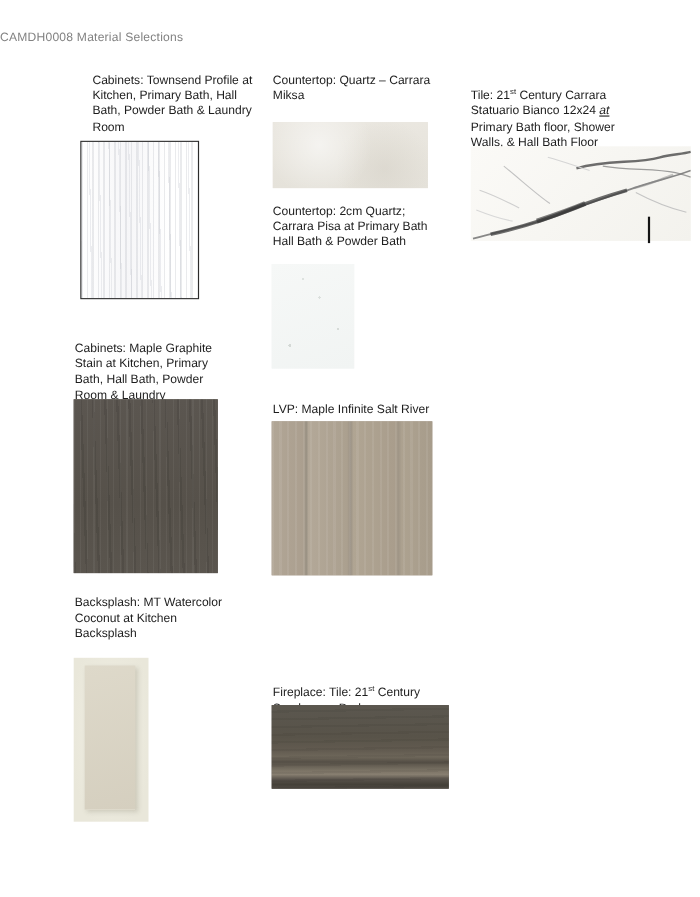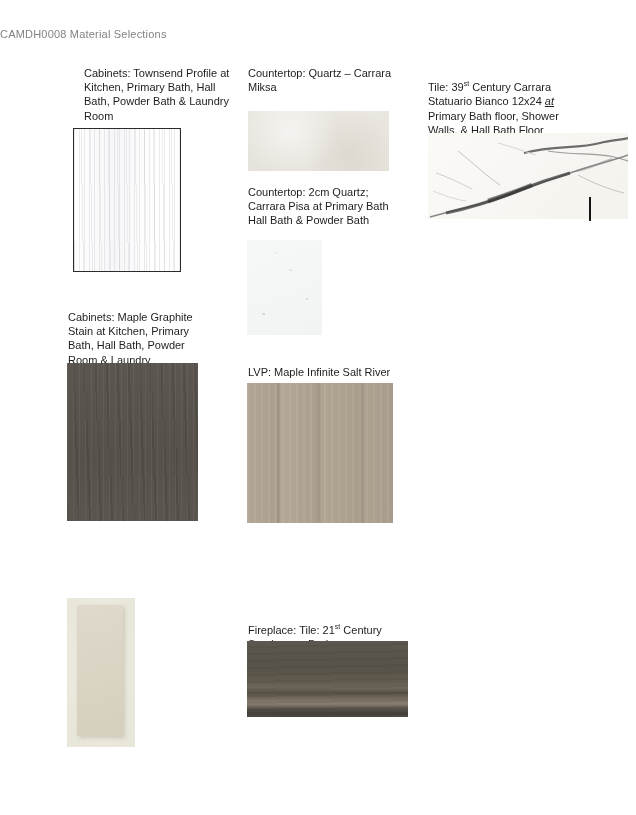--- a/index.html
+++ b/index.html
@@ -98,20 +98,23 @@
 
   <div class="swatch sw-townsend" style="left:73px;top:128px;width:106px;height:142px"></div>
 
   <div class="label" style="left:68px;top:310px;width:154px">Cabinets: Maple Graphite
 Stain at Kitchen, Primary
 Bath, Hall Bath, Powder
 Room &amp; Laundry</div>
 
   <div class="swatch sw-graphite" style="left:67px;top:363px;width:131px;height:158px"></div>
 
+  <div class="label" style="left:68px;top:541px;width:154px">Backsplash: MT Watercolor
+Coconut at Kitchen
+Backsplash</div>
 
   <div class="swatch sw-coconut-bg" style="left:67px;top:598px;width:68px;height:149px">
     <div class="sw-coconut-tile"></div>
   </div>
 
   <div class="label" style="left:248px;top:66px;width:158px">Countertop: Quartz – Carrara
 Miksa</div>
 
   <div class="swatch sw-miksa" style="left:248px;top:111px;width:141px;height:60px"></div>
 
@@ -126,21 +129,21 @@
   <div class="swatch sw-lvp" style="left:247px;top:383px;width:146px;height:140px"></div>
 
   <div class="label" style="left:248px;top:609px;width:168px">
     <span>Fireplace: Tile: 21</span><sup>st</sup><span> Century
 Sandwaves Dark</span>
   </div>
 
   <div class="swatch sw-sandwaves" style="left:247px;top:641px;width:161px;height:76px"></div>
 
   <div class="label" style="left:428px;top:66px;width:144px">
-    <span>Tile: 39</span><sup>st</sup><span> Century Carrara
+    <span>Tile: 21</span><sup>st</sup><span> Century Carrara
 Statuario Bianco 12x24 </span><span class="u">at</span><span>
 Primary Bath floor, Shower
 Walls, &amp; Hall Bath Floor</span>
   </div>
 
   <div class="swatch sw-statuario" style="left:428px;top:133px;width:200px;height:86px">
     <svg viewBox="0 0 200 86" preserveAspectRatio="none">
       <path d="M2 84 C 30 76, 55 72, 80 62 C 105 52, 125 46, 148 38 C 168 31, 185 28, 200 22" stroke="#6b6b6b" stroke-width="1.6" fill="none" opacity="0.8"></path>
       <path d="M18 80 C 45 74, 70 66, 92 57 C 112 49, 128 44, 142 40" stroke="#3d3d3d" stroke-width="3.2" fill="none" opacity="0.75"></path>
       <path d="M60 68 C 78 62, 92 57, 104 52" stroke="#2f2f2f" stroke-width="4.5" fill="none" opacity="0.6"></path>

